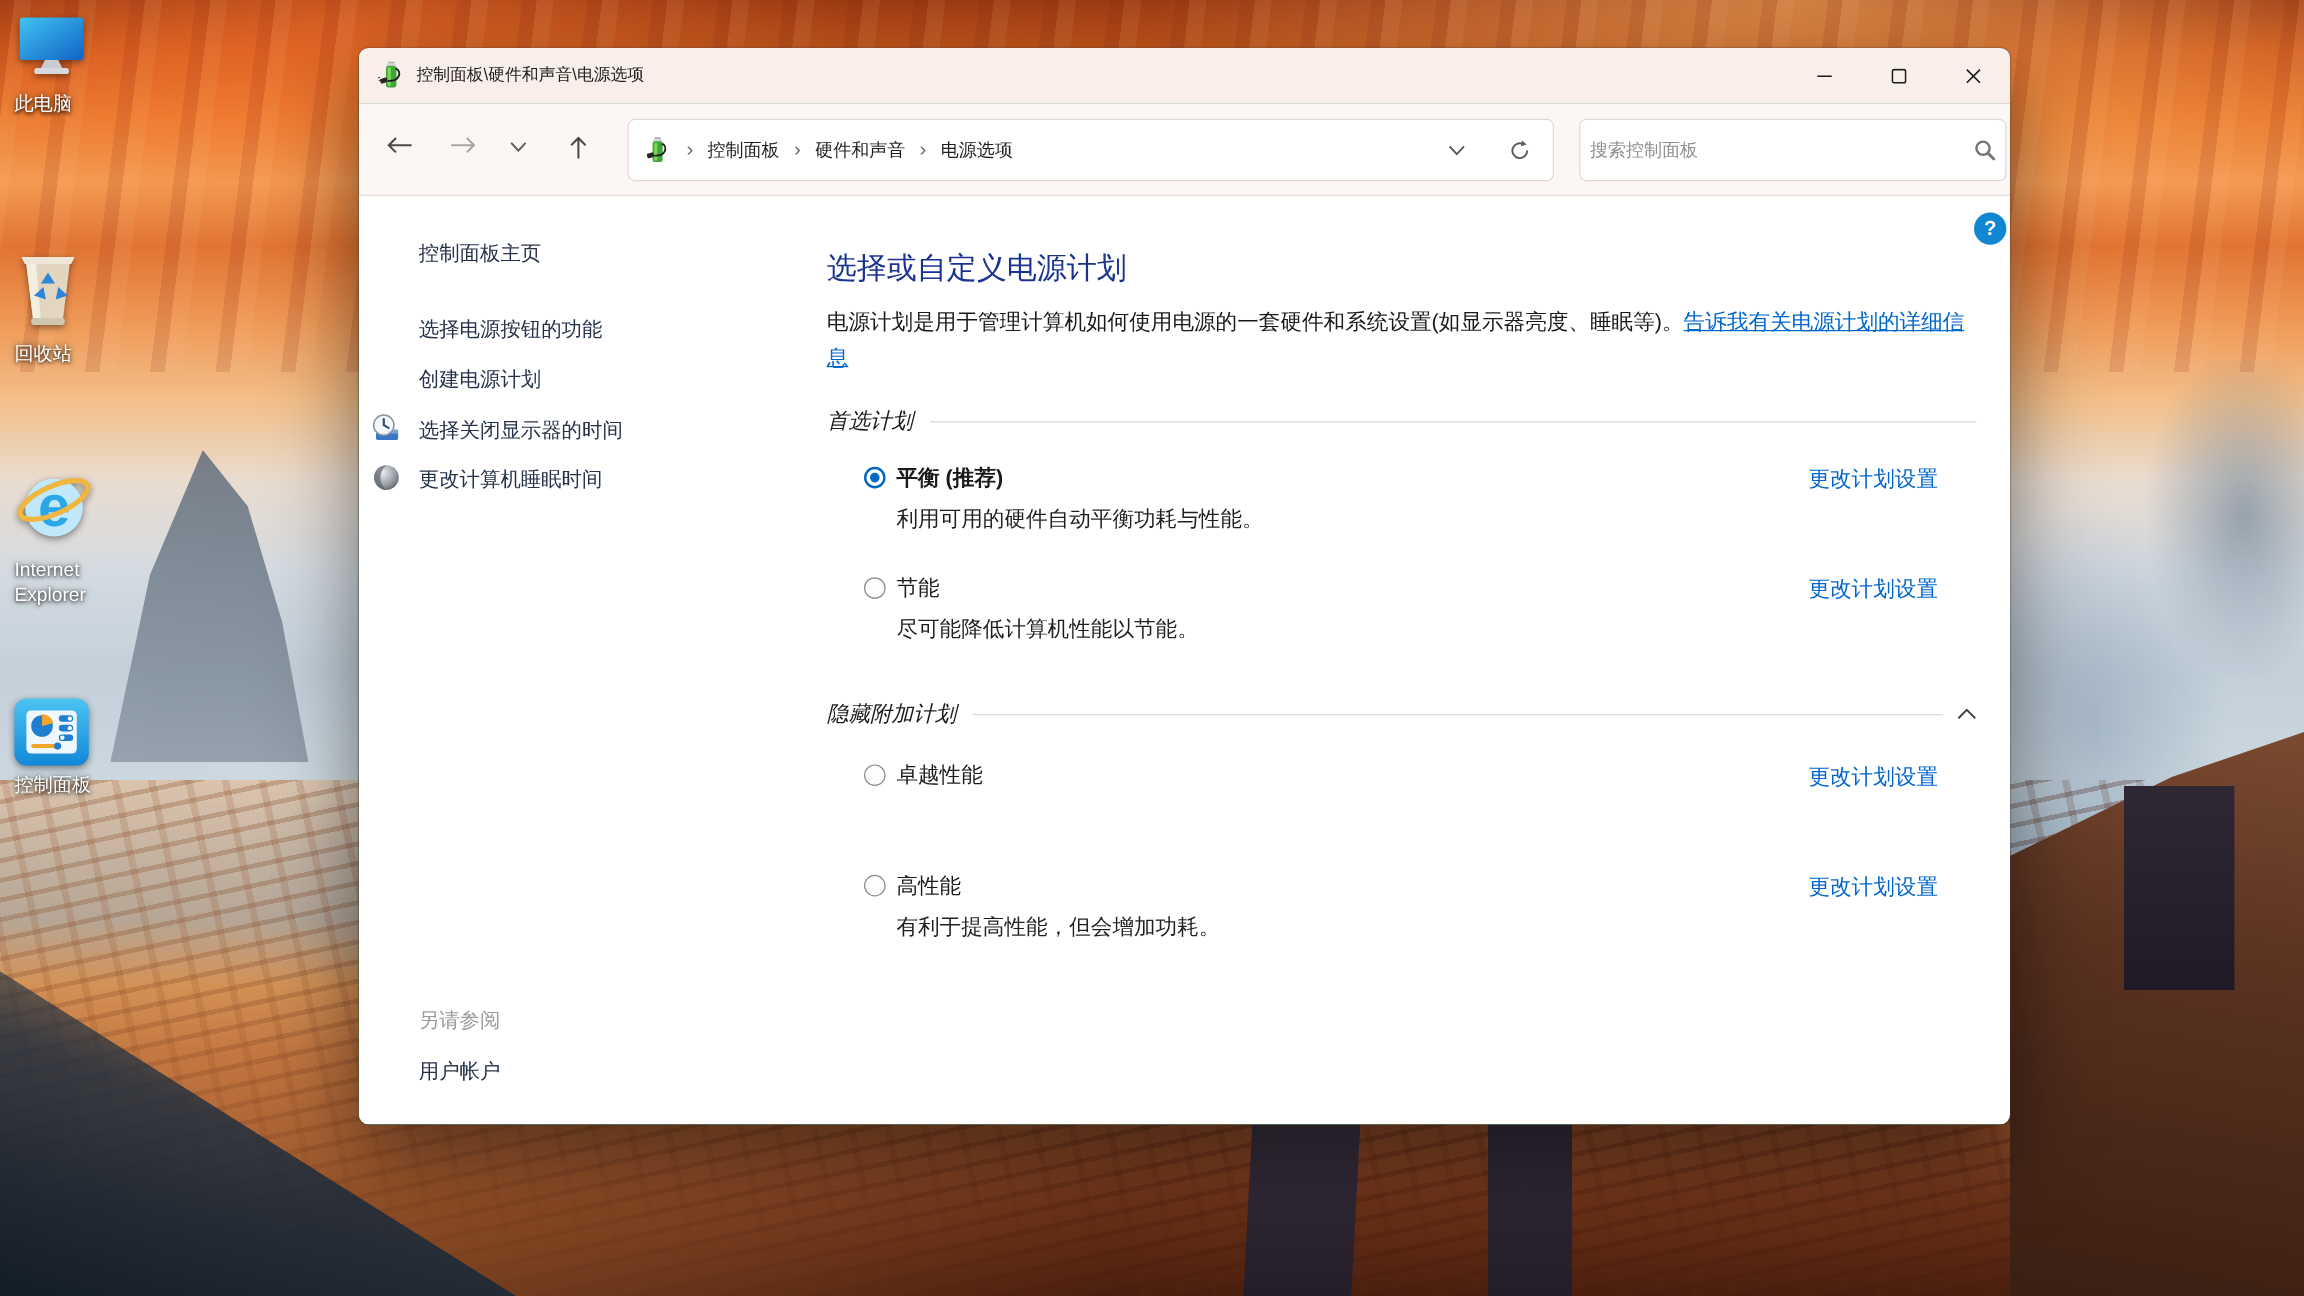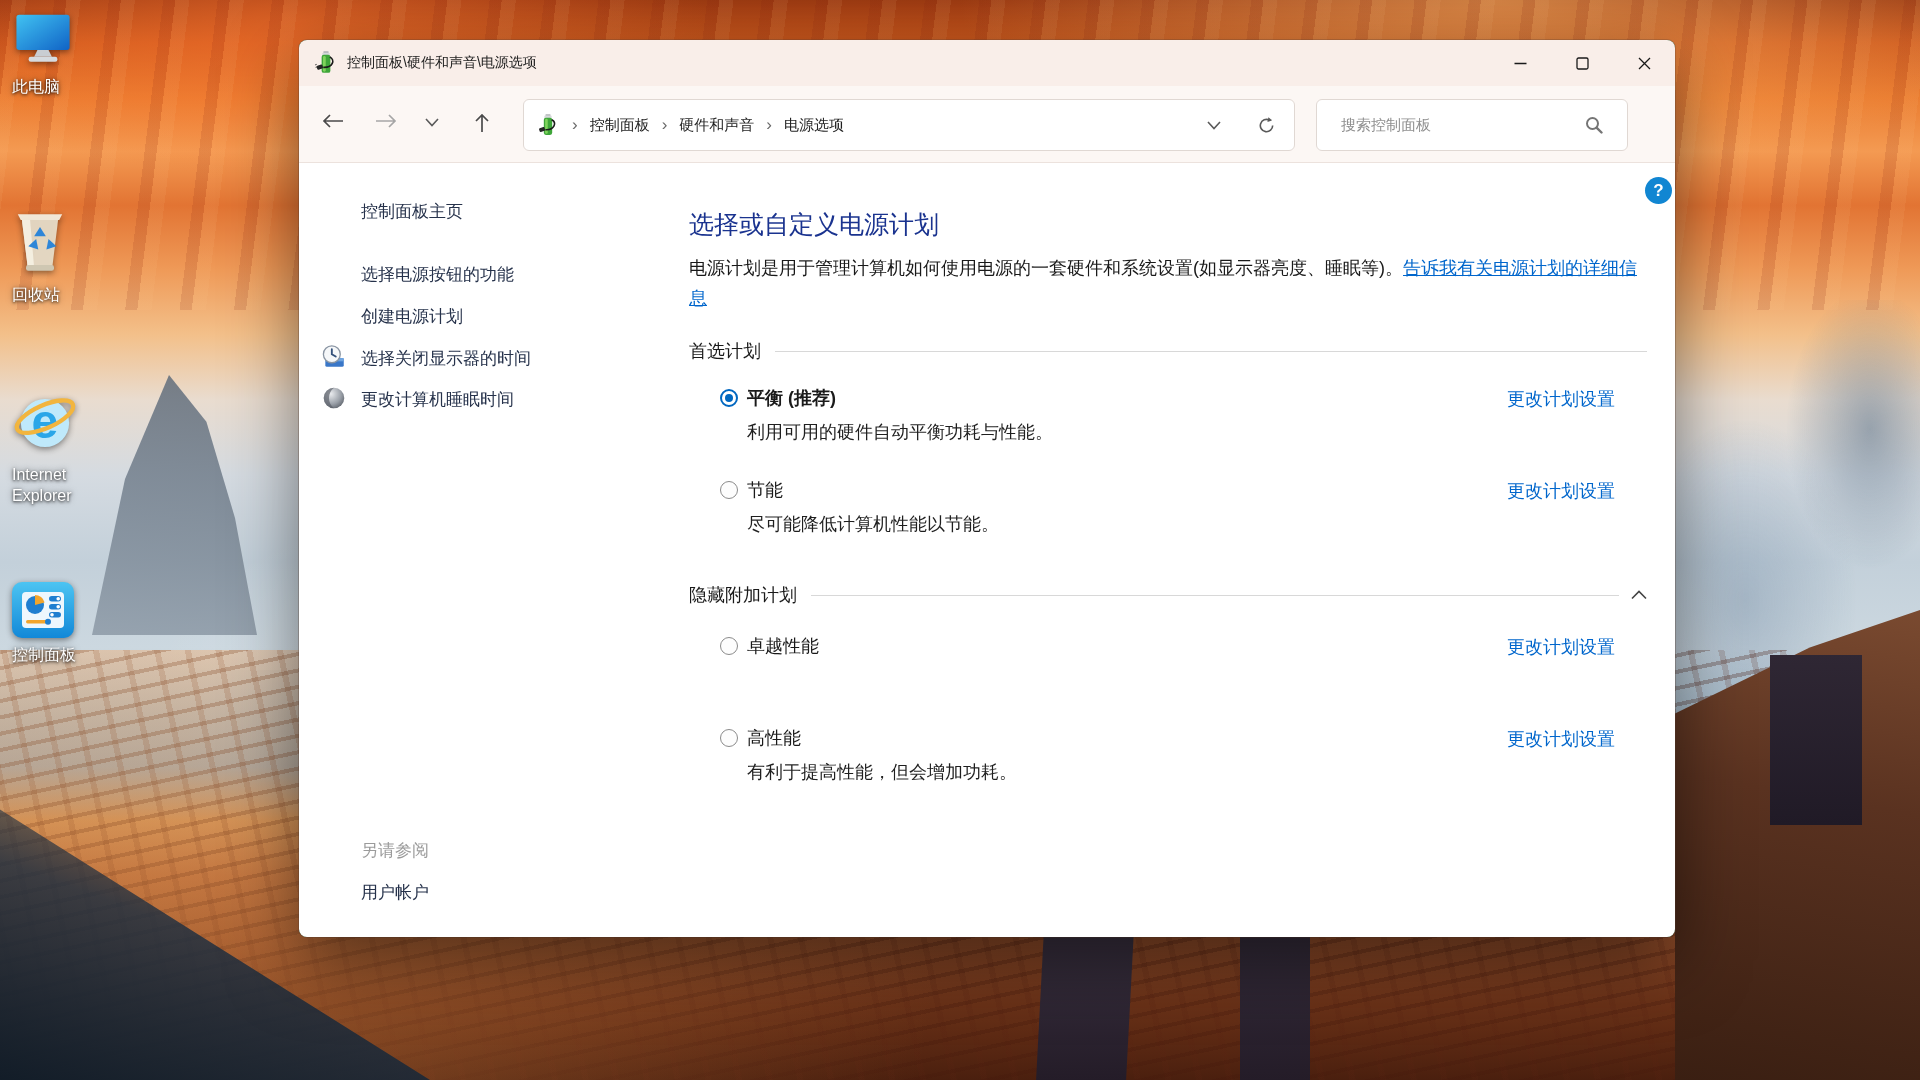--- a/index.html
+++ b/index.html
@@ -64,42 +64,42 @@
   .win-controls { margin-left:auto; display:flex; height:100%; }
   .win-btn { width:62px; height:46px; display:flex; align-items:center; justify-content:center; }
 
   .navbar { position:relative; height:77px; background:#fcf7f4; border-bottom:1px solid #ece2dd; }
   .nav-ico { position:absolute; top:26px; display:flex; }
   .addressbar { position:absolute; left:224px; top:13px; width:772px; height:52px; background:#fff;
     border:1px solid #e0d8d3; border-radius:6px; display:flex; align-items:center; padding:0 14px; }
   .crumb { font-size:15px; color:#1f1f1f; padding:4px 2px; white-space:nowrap; }
   .crumb-sep { color:#6a6a6a; font-size:17px; margin:0 10px; }
   .ab-right { margin-left:auto; display:flex; align-items:center; }
-  .searchbox { position:absolute; left:1017px; top:13px; width:312px; height:52px; background:#fff;
-    border:1px solid #e0d8d3; border-radius:6px; display:flex; align-items:center; padding:0 24px;gap:32px; }
+  .searchbox { position:absolute; left:1017px; top:13px; width:356px; height:52px; background:#fff;
+    border:1px solid #e0d8d3; border-radius:6px; display:flex; align-items:center; padding:0 8px;gap:32px; }
   .search-ph { font-size:15px; color:#8f8f8f; }
 
   .win-body { position:relative; height:774px; background:#fff; }
   .help-btn { position:absolute; left:1346px; top:14px; width:27px; height:27px; border-radius:50%;
     background:#1186d2; color:#fff; font-size:17px; font-weight:bold; display:flex; align-items:center; justify-content:center; }
 
   
-  .sidebar { position:absolute; left:12px; top:0; width:300px; height:100%; }
+  .sidebar { position:absolute; left:0; top:0; width:300px; height:100%; }
   .side-item { position:absolute; left:50px; font-size:17px; color:#26324b; white-space:nowrap; cursor:pointer; }
   .side-ico { position:absolute; left:10px; width:26px; height:26px; display:flex; }
   .see-also { position:absolute; left:50px; font-size:17px; color:#9b9b9b; }
 
   
   .main { position:absolute; left:390px; top:0; width:958px; }
   .main h1 { margin-top:44px; font-size:25px; font-weight:400; color:#1a338f; line-height:34px; }
   .intro { margin-top:12px; font-size:18px; line-height:30px; color:#191919; width:965px; }
   .intro .ilink { color:#0066cc; text-decoration:underline; cursor:pointer; }
   .sec-head { display:flex; align-items:center; margin-top:26px; }
   .sec-head.second { margin-top:46px; }
-  .sec-label { font-size:18px; color:#1a1a1a; white-space:nowrap; }
+  .sec-label { font-size:18px; color:#1a1a1a; white-space:nowrap;font-style:italic; }
   .sec-line { flex:1; height:1px; background:#d8d8d8; margin-left:14px; }
   .sec-collapse { margin-left:12px; display:flex; cursor:pointer; }
 
   .plan { position:relative; margin-top:24px; padding-left:31px; min-height:58px; }
   .plan + .plan { margin-top:34px; }
   .radio { position:absolute; left:31px; top:2px; width:18px; height:18px; border-radius:50%; cursor:pointer; }
   .radio.sel { border:2px solid #0067c0; background:#fff; }
   .radio.sel::after { content:''; position:absolute; inset:3px; border-radius:50%; background:#0067c0; }
   .radio.unsel { border:1px solid #8b8b8b; background:#fdfdfd; }
   .plan-name { margin-left:27px; font-size:18px; font-weight:bold; color:#1a1a1a; line-height:22px; display:inline-block; }

